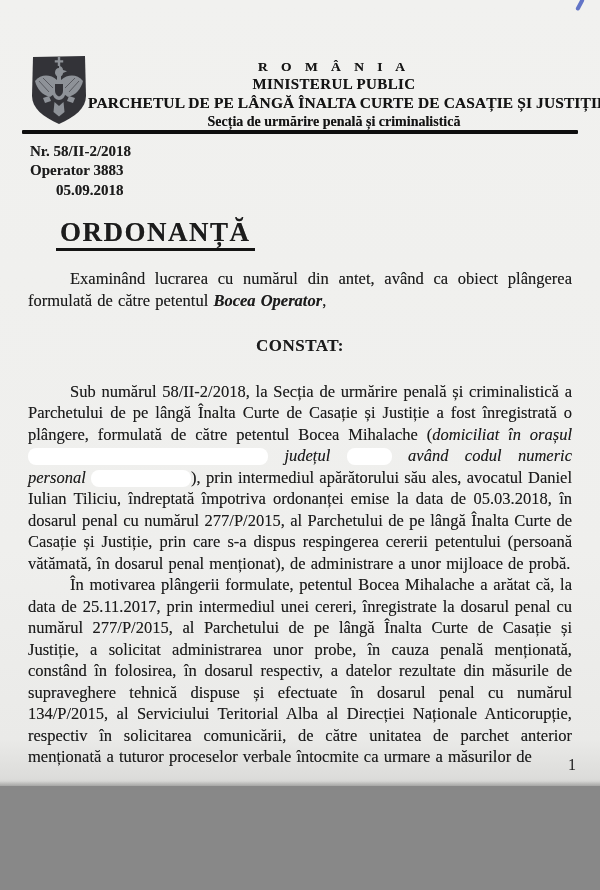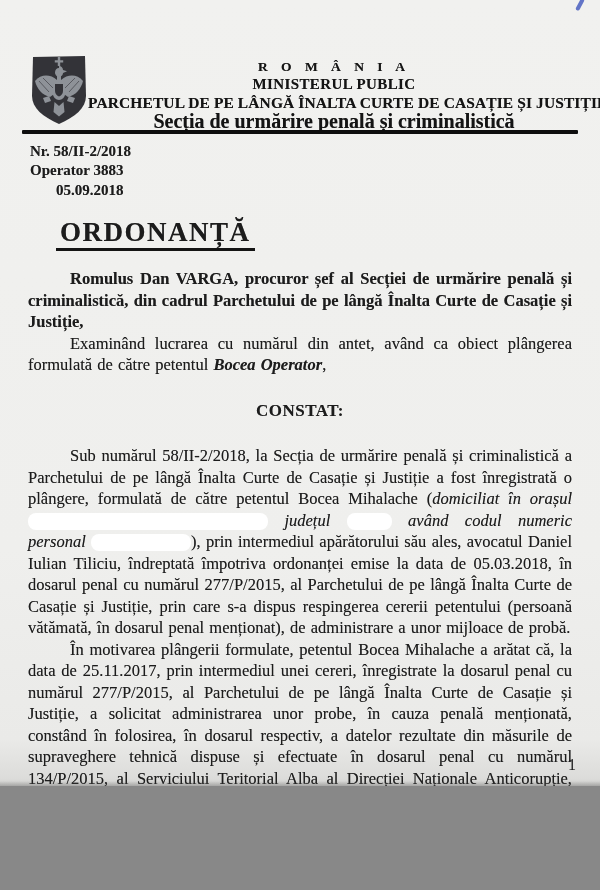--- a/index.html
+++ b/index.html
@@ -19,21 +19,21 @@
   }
   .emblem{position:absolute;left:30px;top:54px;width:58px;height:72px;}
   .head-text{
     position:absolute;left:88px;top:59px;width:492px;
     text-align:center;font-weight:bold;color:#141414;
     text-shadow:0 0 .6px rgba(10,10,10,.45);
   }
   .lh-country{font-size:13.5px;letter-spacing:5px;line-height:16px;}
   .lh-ministry{font-size:15px;line-height:17px;margin-top:1px;letter-spacing:.4px;}
   .lh-office{font-size:15.5px;line-height:18px;margin-top:1px;white-space:nowrap;letter-spacing:.1px;}
-  .lh-section{font-size:20px;line-height:17px;margin-top:1px;}
+  .lh-section{font-size:14px;line-height:17px;margin-top:1px;}
   .rule{position:absolute;left:22px;right:22px;top:130px;height:4px;background:#0e0e0e;border-radius:1px;}
   .refrow{
     position:absolute;top:143px;left:30px;right:48px;
     display:flex;justify-content:space-between;align-items:flex-start;
     font-weight:bold;font-size:15px;text-shadow:0 0 .6px rgba(10,10,10,.4);flex-direction:column;
   }
   .ref-right{text-align:right;line-height:20px;}
   .doc-title{
     position:absolute;top:205px;left:0;width:100%;margin:12px;
     text-align:left;font-size:27px;font-weight:bold;letter-spacing:1.5px;
@@ -104,21 +104,20 @@
       <div>Operator 3883</div>
       <div>05.09.2018</div>
     </div>
   </div>
 
   <h1 class="doc-title">
     <span>ORDONANȚĂ</span>
   </h1>
 
   <main class="body">
-      <p class="para"><span class="b">Romulus Dan VARGA, procuror șef al Secției de urmărire penală și criminalistică, din cadrul Parchetului de pe lângă Înalta Curte de Casație și Justiție,</span></p>
       <p class="para"><span>Examinând lucrarea cu numărul din antet, având ca obiect plângerea formulată de către petentul </span><span class="b i">Bocea Operator</span><span>,</span></p>
       <div class="heading">CONSTAT:</div>
       <p class="para"><span>Sub numărul 58/II-2/2018,  la Secția de urmărire penală și criminalistică a Parchetului de pe lângă Înalta Curte de Casație și Justiție a fost înregistrată o plângere, formulată de către petentul Bocea Mihalache (</span><span class="i">domiciliat în orașul </span><span class="redact" style="width: 240px;"></span><span class="i"> județul </span><span class="redact" style="width: 45px;"></span><span class="i"> având codul numeric personal </span><span class="redact" style="width: 100px;"></span><span>), prin intermediul apărătorului său ales, avocatul Daniel Iulian Tiliciu, îndreptată împotriva ordonanței emise la data de 05.03.2018, în dosarul penal cu numărul 277/P/2015, al Parchetului de pe lângă Înalta Curte de Casație și Justiție, prin care s-a dispus respingerea cererii petentului (persoană vătămată, în dosarul penal menționat), de administrare a unor mijloace de probă.</span></p>
       <p class="para"><span>În motivarea plângerii formulate, petentul Bocea Mihalache a arătat că, la data de 25.11.2017, prin intermediul unei cereri, înregistrate la dosarul penal cu numărul 277/P/2015, al Parchetului de pe lângă Înalta Curte de Casație și Justiție, a solicitat administrarea unor probe, în cauza penală menționată, constând în folosirea, în dosarul respectiv, a datelor rezultate din măsurile de supraveghere tehnică dispuse și efectuate în dosarul penal cu numărul 134/P/2015, al Serviciului Teritorial Alba al Direcției Naționale Anticorupție, respectiv în solicitarea comunicării, de către unitatea de parchet anterior menționată a tuturor proceselor verbale întocmite ca urmare a măsurilor de</span></p>
     </main>
 
   <div class="pagenum">1</div>
 
 </div>
 

